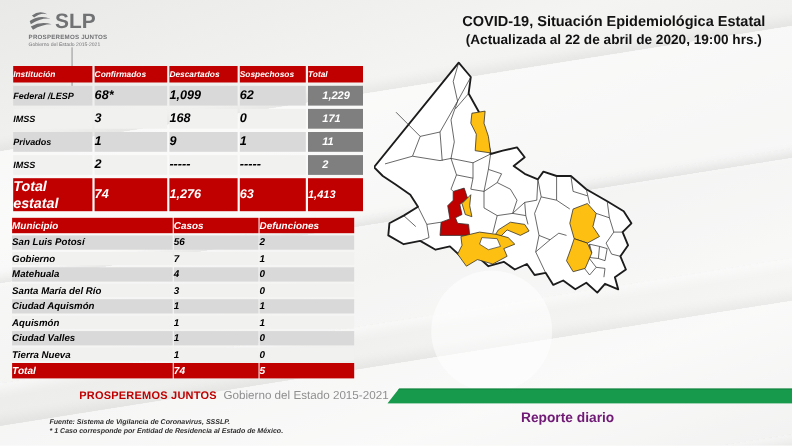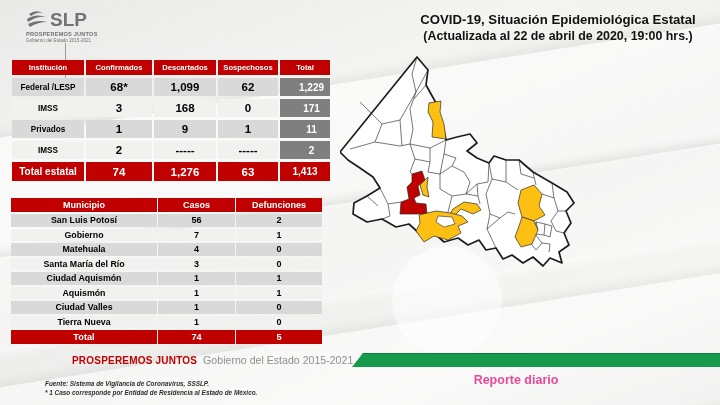--- a/index.html
+++ b/index.html
@@ -23,34 +23,34 @@
   .logo-brand{font-size:19px;font-weight:bold;color:var(--c-logo_gray);letter-spacing:0px;line-height:18px;}
   .logo-tag{font-size:5.6px;font-weight:bold;color:var(--c-logo_gray);margin-top:1px;letter-spacing:.2px;}
   .logo-sub{font-size:4.6px;color:var(--c-logo_gray);margin-top:1px;}
   .logo-divider{width:1px;background:#9b9b9b;margin-left:7px;height:36px;align-self:center;}
   .title-block{position:absolute;left:408px;top:11px;width:300px;text-align:center;color:#121212;}
   .title-l1{font-size:13.2px;font-weight:bold;line-height:17px;}
   .title-l2{font-size:12.4px;font-weight:bold;line-height:16px;}
 
   
   table{border-collapse:separate;position:absolute;}
-  td{text-align:center;vertical-align:middle;padding:0;}
+  td{vertical-align:middle;padding:0;font-style:italic;}
   .tbl1{left:10px;top:57px;border-spacing:2px 3px;}
   .tbl1 td{font-weight:bold;}
   .tbl1 .hdr td{background:var(--c-red);color:#fff;font-size:7.6px;height:15px;}
   .tbl1 .c-name{width:72px;font-size:8.2px;}
   .tbl1 .c-num{width:66px;font-size:11.5px;}
   .tbl1 .c-num2{width:62px;font-size:11.5px;}
   .tbl1 .c-num3{width:60px;font-size:11.5px;}
   .tbl1 .c-tot{width:37px;font-size:10px;}
   .tbl1 tr.dark td{background:var(--c-row_dark);}
   .tbl1 tr.light td{background:var(--c-row_light);}
   .tbl1 td.totcell{background:var(--c-total_gray) !important;color:#fff;padding-left:13px;}
   .tbl1 tr.trow td{background:var(--c-red);color:#fff;height:19px;}
-  .tbl1 tr.trow .c-name{font-size:10px;}
+  .tbl1 tr.trow .c-name{font-size:13px;}
   .tbl1 tr td{height:18px;}
 
   .tbl2{left:10px;top:196px;border-spacing:1px 2px;}
   .tbl2 td{font-weight:bold;height:12.5px;}
   .tbl2 .hdr td{background:var(--c-red);color:#fff;font-size:9px;height:14px;margin-top:44px;}
   .tbl2 .m-name{width:146px;font-size:8.8px;}
   .tbl2 .m-num{width:77px;font-size:9px;}
   .tbl2 .m-def{width:86px;font-size:9px;}
   .tbl2 tr.dark td{background:var(--c-row_dark);}
   .tbl2 tr.light td{background:var(--c-row_light);}
@@ -66,21 +66,21 @@
 
   
   .brand-line{position:absolute;left:72px;top:354px;display:flex;align-items:baseline;white-space:nowrap;}
   .brand-red{color:var(--c-red);font-weight:bold;font-size:10px;letter-spacing:.2px;}
   .brand-gray{color:var(--c-brand_text_gray);font-size:10.6px;margin-left:6px;}
   .green-bar{position:absolute;left:352px;top:353px;right:0;height:13px;background:var(--c-green);
     border-top:1px solid #0e7a3a;clip-path:polygon(11px 0,100% 0,100% 100%,0 100%);}
   .source{position:absolute;left:45px;top:380px;color:#2e2e2e;font-weight:bold;font-style:italic;}
   .source div{font-size:6.4px;line-height:8.6px;}
   .report-label{position:absolute;left:340px;top:373px;width:352px;text-align:center;
-    font-size:12.5px;font-weight:bold;color:#ec4899;}
+    font-size:12.5px;font-weight:bold;color:#701a75;}
 </style>
 </head>
 <body>
 
 <div class="swoosh sw1"></div>
 <div class="swoosh sw2"></div>
 <div class="swoosh sw3"></div>
 <div class="watermark-circle"></div>
 
 <div class="logo-wrap">

